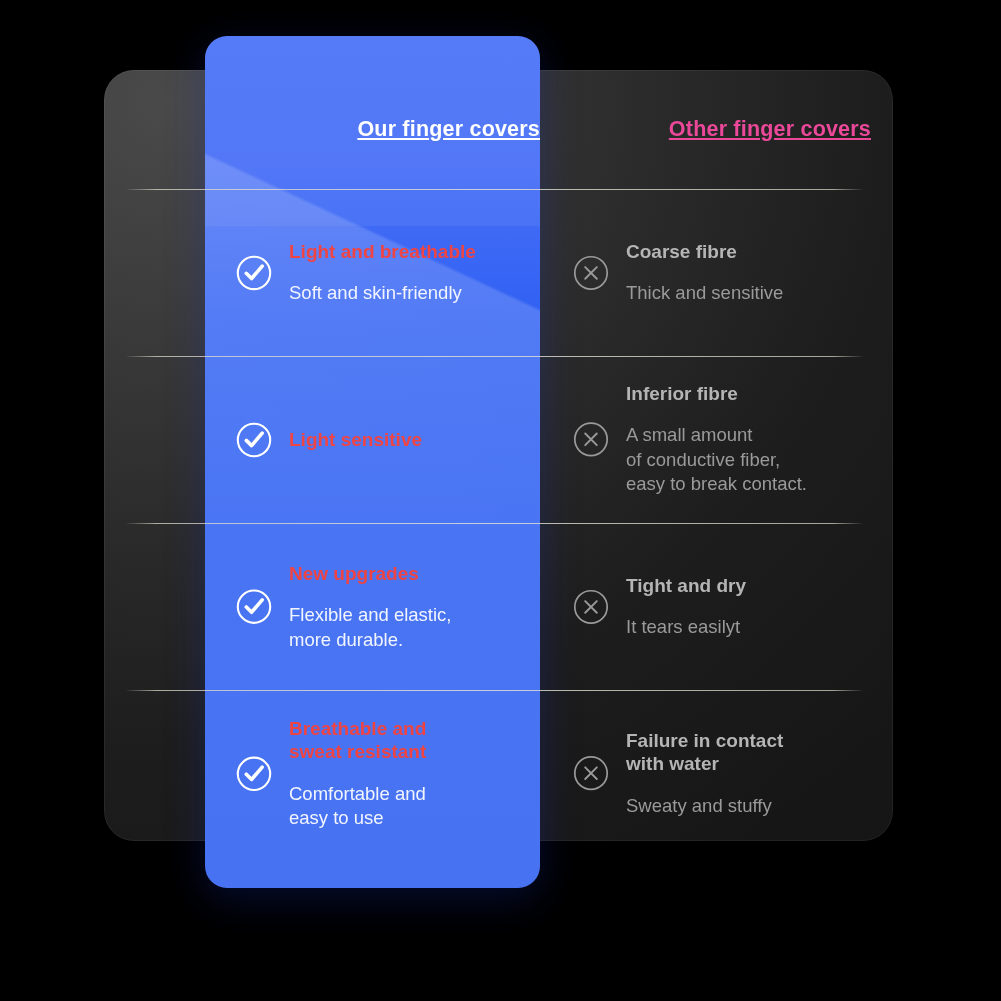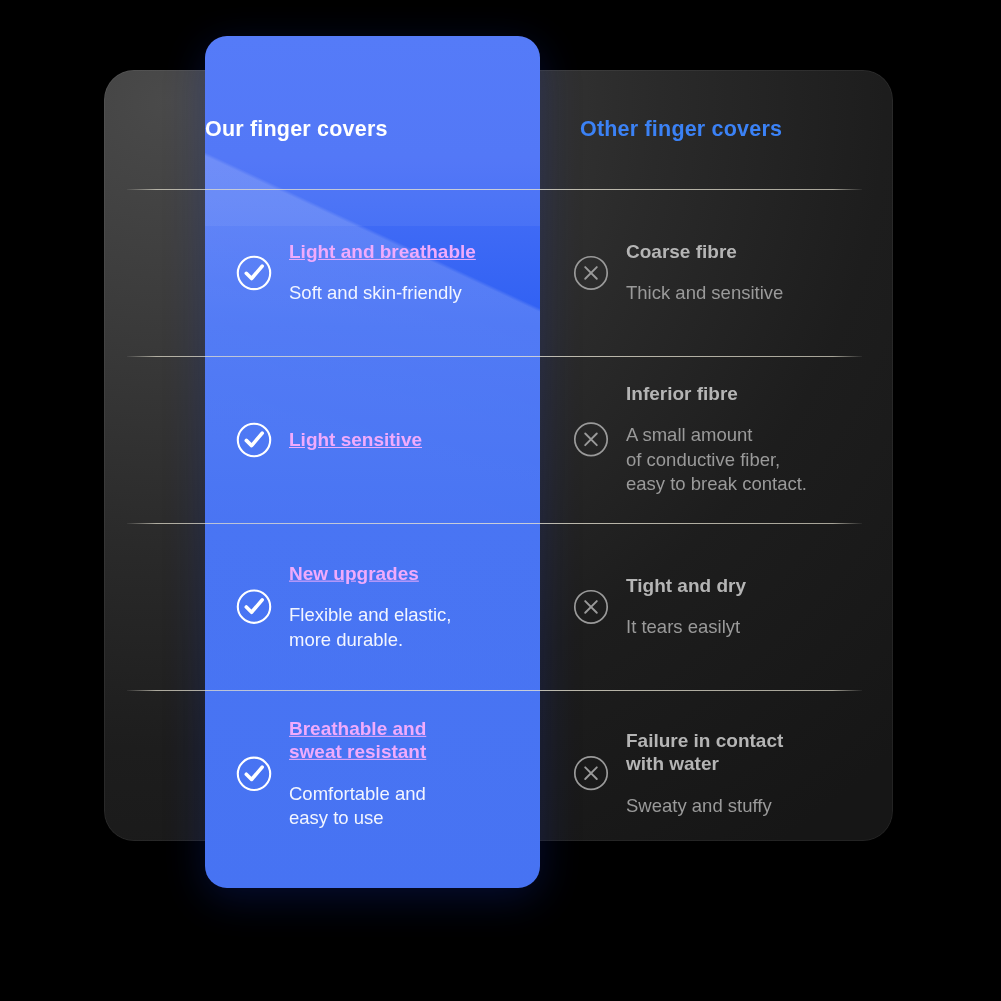--- a/index.html
+++ b/index.html
@@ -102,27 +102,28 @@
     pointer-events: none;
   }
 
   
   .col-head {
     position: absolute;
     top: 104px;
     height: 50px;
     display: flex;
     align-items: center;
-    justify-content: flex-start;
+    justify-content: flex-end;
     font-size: 21.5px;
     font-weight: bold;
     letter-spacing: 0.2px;
+    text-decoration: underline;
   }
   .col-head.ours { left: 205px; width: 335px; color: #ffffff; }
-  .col-head.theirs { left: 580px; width: 305px; color: #3b82f6; }
+  .col-head.theirs { left: 566px; width: 305px; color: #ec4899; }
 
   
   .row { position: absolute; height: 167px; }
   .row.ours   { left: 205px; width: 335px; }
   .row.theirs { left: 560px; width: 330px; }
 
   .row.r1 { top: 189px; }
   .row.r2 { top: 356px; }
   .row.r3 { top: 523px; }
   .row.r4 { top: 690px; }
@@ -156,21 +157,21 @@
     white-space: pre-line;
   }
   .sub {
     font-size: 18.5px;
     font-weight: normal;
     line-height: 1.33;
     white-space: pre-line;
     margin-top: 18px;
   }
 
-  .ours .title { color: #f0abfc; text-decoration: underline; }
+  .ours .title { color: #ef4444; }
   .ours .sub   { color: #f2f5ff; }
   .theirs .title { color: #b5b5b5; }
   .theirs .sub   { color: #9a9a9a; }
 </style>
 </head>
 <body>
 
 <div class="stage">
 
   <div class="dark-card"></div>

